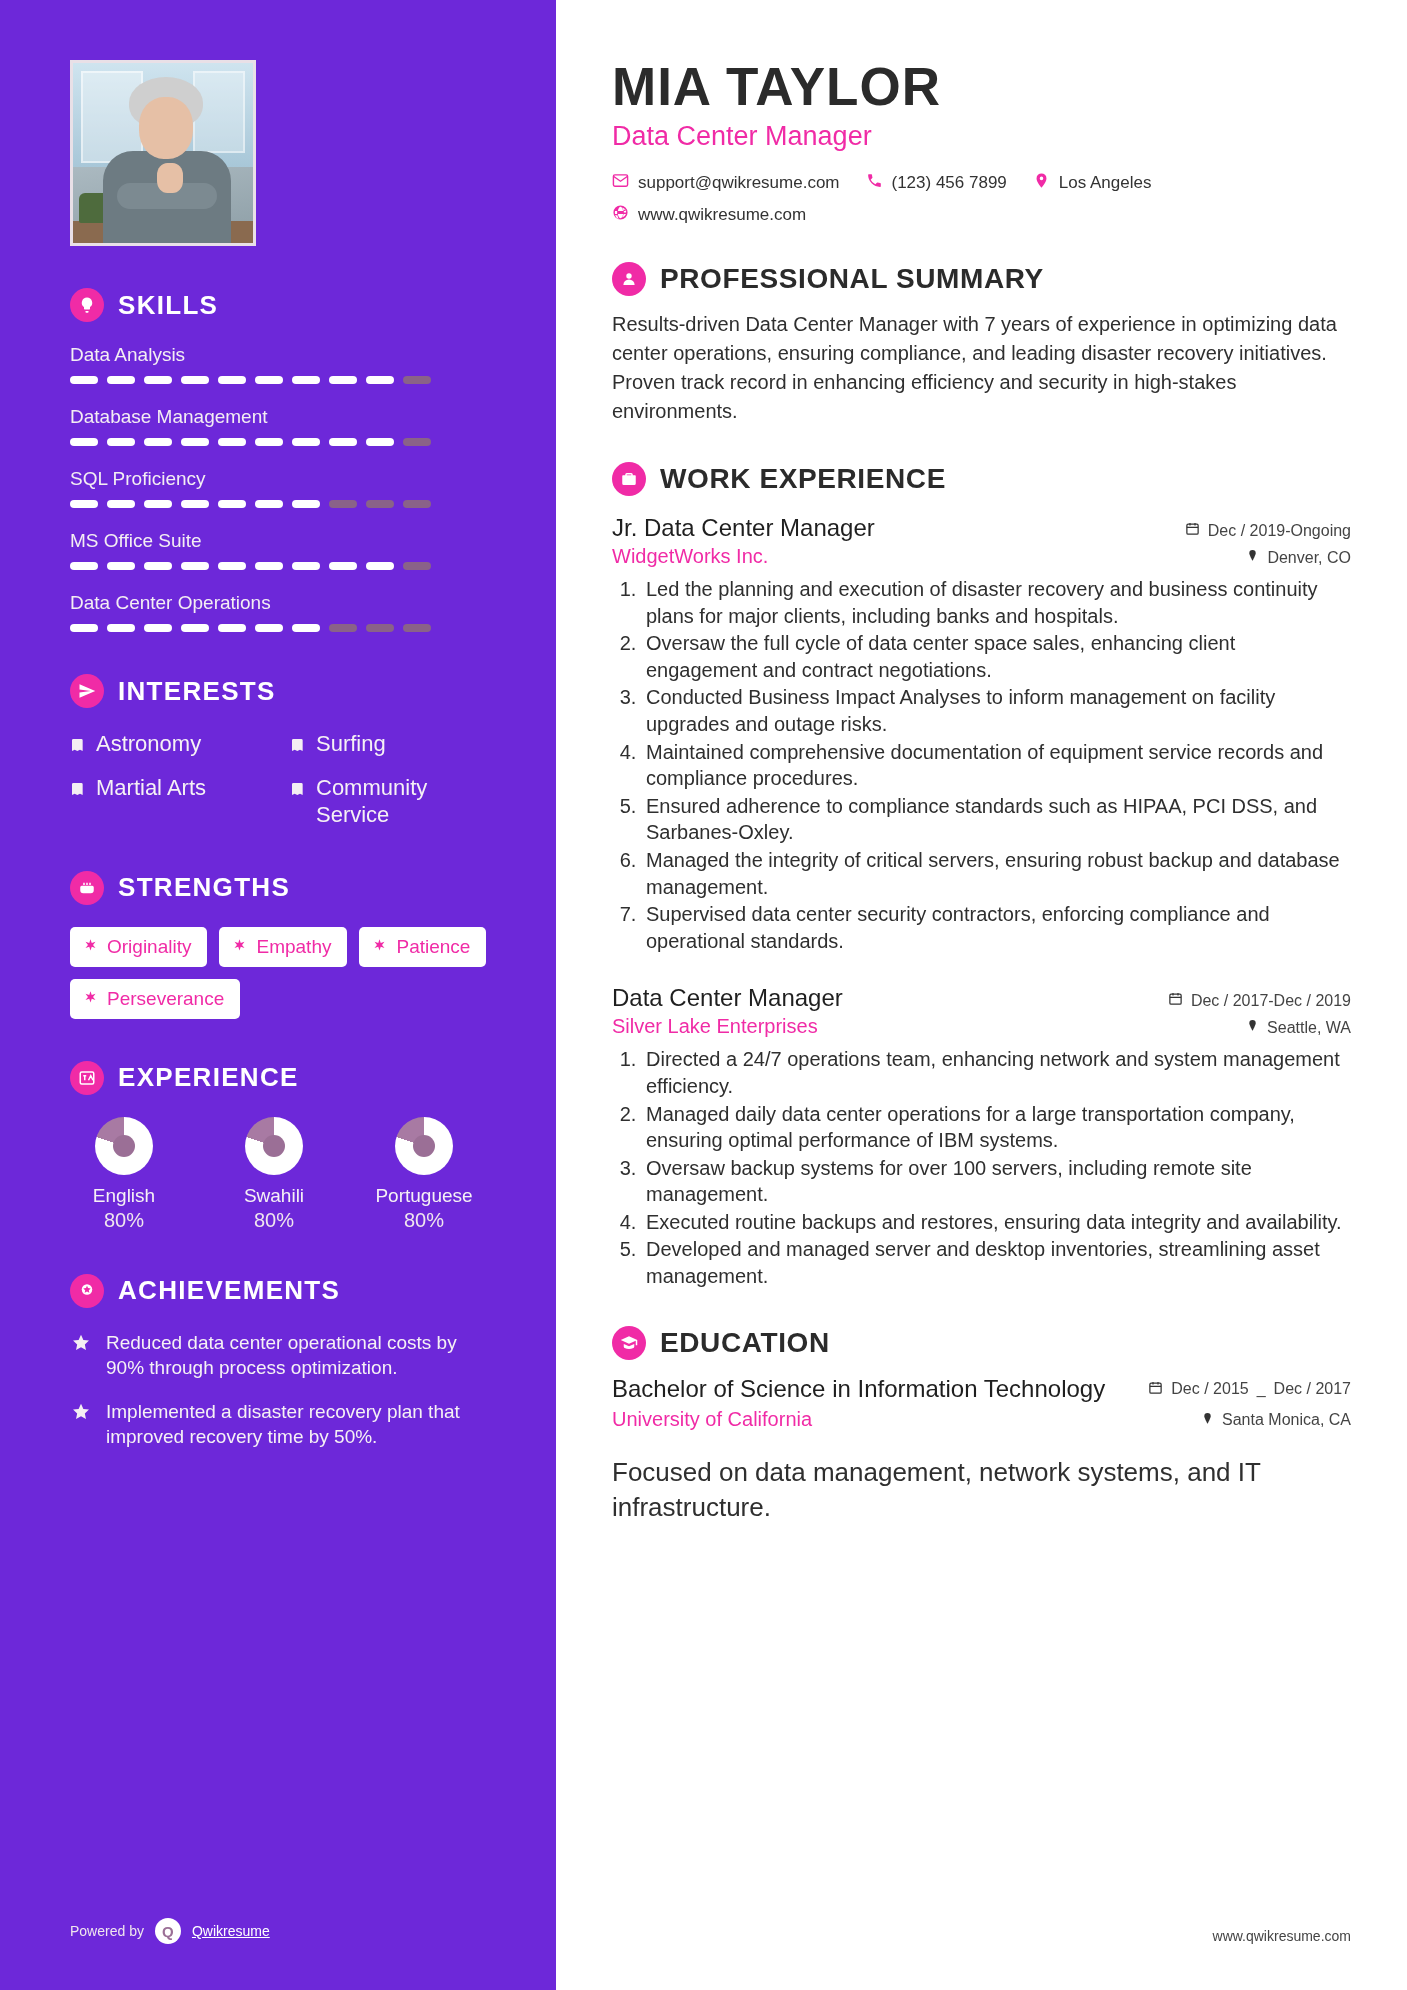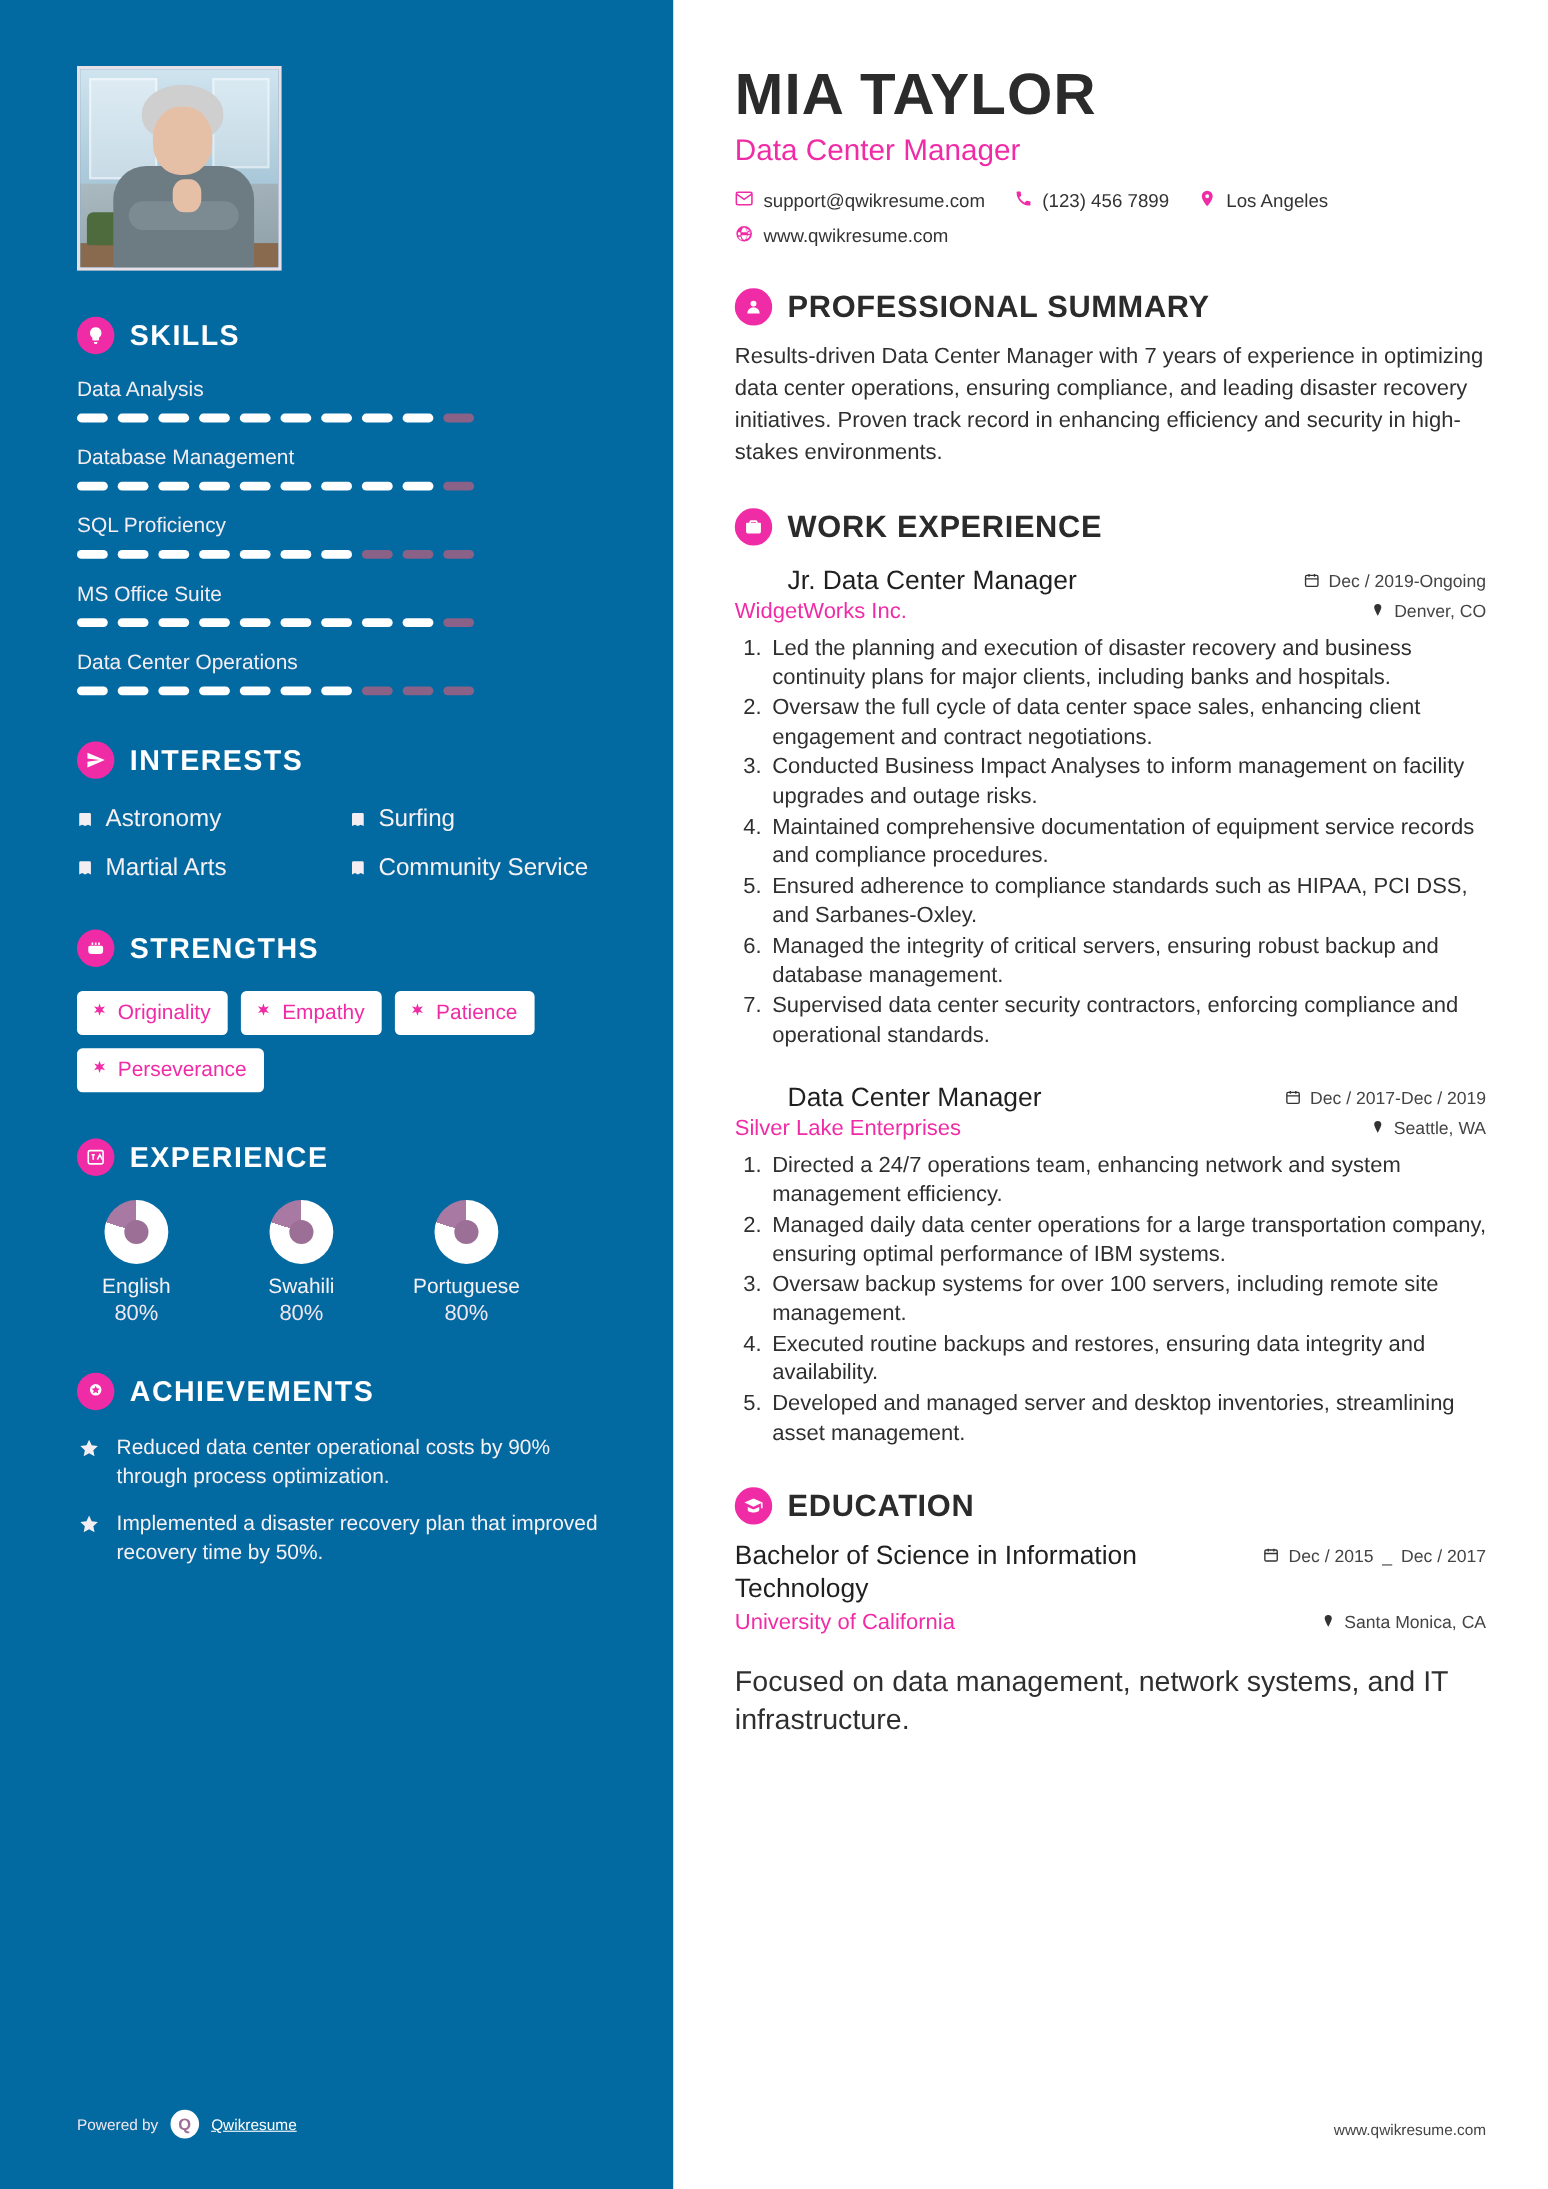--- a/index.html
+++ b/index.html
@@ -13,22 +13,22 @@
     position: relative;
     width: 1407px;
     height: 1990px;
     background: #ffffff;
     display: flex;
     overflow: hidden;
   }
 
   
   .sidebar {
-    width: 612px;
-    background: #0369a1;
+    width: 556px;
+    background: #6d28d9;
     color: #ffffff;
     padding: 60px 62px 0 70px;
     position: relative;
   }
   .photo {
     width: 186px;
     height: 186px;
     border: 3px solid #e9e0e7;
     overflow: hidden;
     position: relative;
@@ -238,21 +238,21 @@
     line-height: 1.45;
     color: #2f2f2f;
   }
 
   .job { margin-top: 18px; }
   .job-top {
     display: flex;
     justify-content: space-between;
     align-items: baseline;
   }
-  .job-title { font-size: 24px; color: #1f1f1f; margin-left: 48px; }
+  .job-title { font-size: 24px; color: #1f1f1f; }
   .job-meta {
     font-size: 16px; color: #444444;
     display: flex; align-items: center; gap: 8px;
     white-space: nowrap;
   }
   .job-sub {
     display: flex;
     justify-content: space-between;
     align-items: baseline;
     margin-top: 3px;

